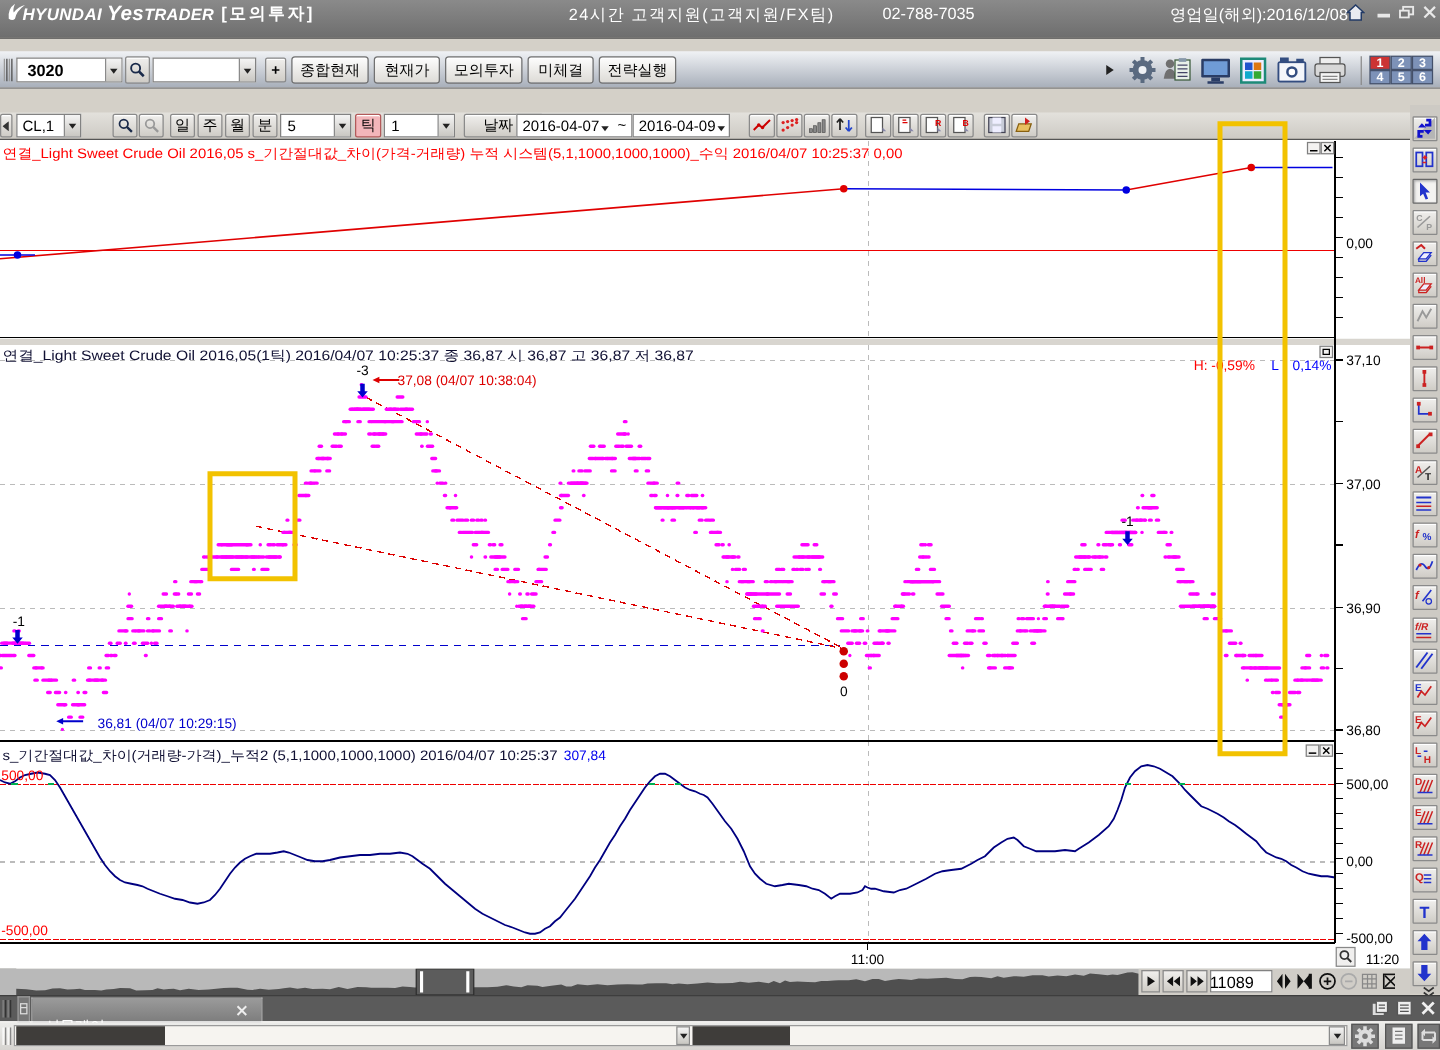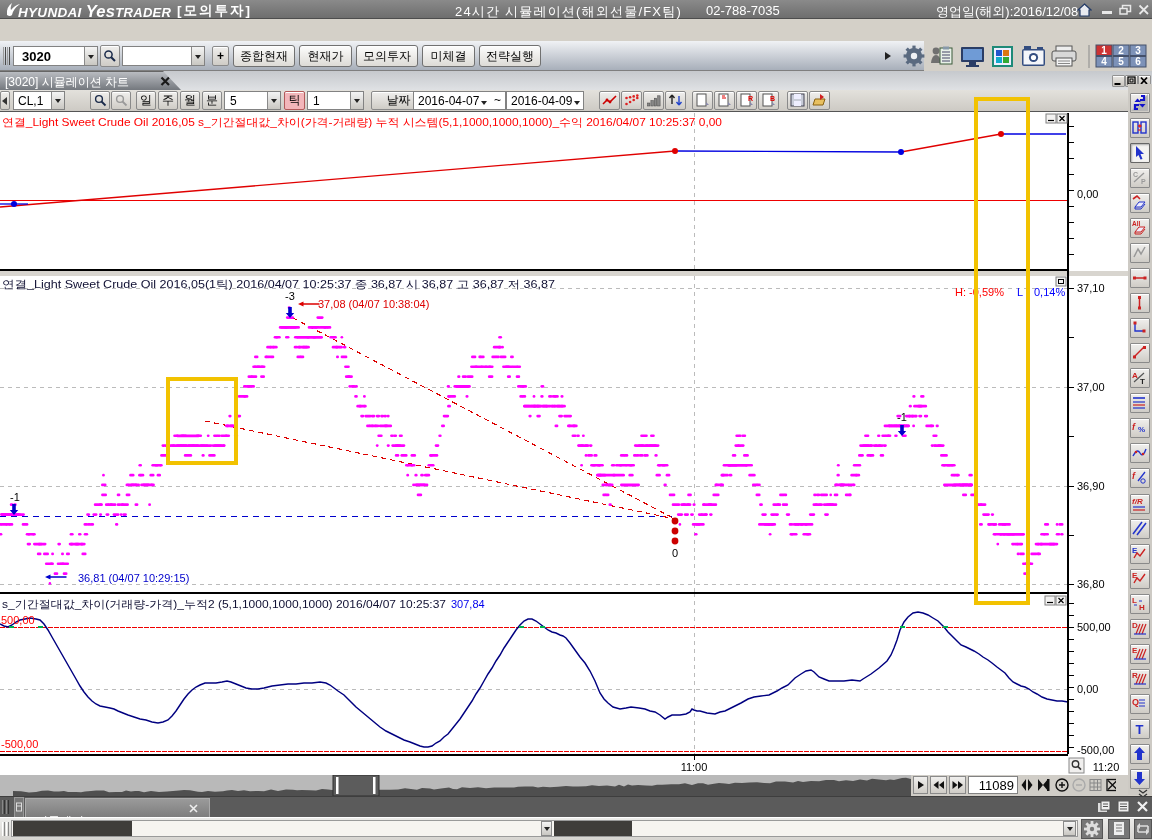--- a/index.html
+++ b/index.html
@@ -10,42 +10,42 @@
   font-size:12px;color:#000}
 .fld{background:#fff;border:1px solid #828282;display:flex;align-items:center;font-size:12px;color:#000}
 .dd{width:13px;align-self:stretch;margin-left:auto;background:linear-gradient(#f4f4f4,#c9c7c2);border-left:1px solid #8a8a8a;
   display:flex;align-items:center;justify-content:center}
 .dd:after{content:"";border:3.5px solid transparent;border-top:4.5px solid #222;margin-top:4px}
 .tbtn{background:linear-gradient(#f0efed,#cfccc6);border:1px solid #8a8a8a;border-radius:2px;display:flex;
   align-items:center;justify-content:center;font-size:12px;color:#000;box-shadow:inset 0 1px 0 #fff}
 .sbtn{background:linear-gradient(#e8e6e2,#c8c5bf);border:1px solid #929292;box-shadow:inset 0 1px 0 #fbfbfb;border-radius:1px}
 </style></head><body>
 <div id="root">
-    <div class="abs" style="left:0;top:0;width:1152px;height:19px;background:linear-gradient(#8a8a8a,#6e6e6e);border-bottom:1px solid #4d4d4d">
+    <div class="abs" style="left:0;top:0;width:1152px;height:31px;background:linear-gradient(#8a8a8a,#6e6e6e);border-bottom:1px solid #4d4d4d">
       <svg class="abs" style="left:3px;top:1px" width="22" height="17">
         <path d="M4 14 Q3 6 9 2 Q7 7 8 9 Q12 4 17 3 Q10 8 9 14 Q7 16 4 14Z" fill="#fff"></path>
       </svg>
       <div class="abs" style="left:18px;top:2px;font-style:italic;font-weight:bold;color:#fff;font-size:13.5px;letter-spacing:0.3px">HYUNDAI <span style="font-size:16.5px">Yes</span><span style="font-size:13px">TRADER</span></div>
       <div class="abs" style="left:177px;top:2px;font-weight:bold;color:#fff;font-size:13.5px;letter-spacing:2px">[모의투자]</div>
-      <div class="abs" style="left:455px;top:3px;color:#fff;font-size:13px;letter-spacing:1.2px">24시간 시뮬레이션(해외선물/FX팀)</div>
+      <div class="abs" style="left:455px;top:3px;color:#fff;font-size:13px;letter-spacing:1.2px">24시간 고객지원(고객지원/FX팀)</div>
       <div class="abs" style="left:706px;top:3px;color:#fff;font-size:13px">02-788-7035</div>
       <div class="abs" style="left:936px;top:3px;color:#fff;font-size:13px">영업일(해외):2016/12/08</div>
       <svg class="abs" style="left:1077px;top:3px" width="15" height="14">
         <path d="M7.5 1 L14 7 L12 7 L12 13 L3 13 L3 7 L1 7 Z" fill="#e8eaf0" stroke="#223a66" stroke-width="1.2"></path>
       </svg>
       <div class="abs" style="left:1102px;top:11px;width:10px;height:3px;background:#e8e8e8"></div>
       <svg class="abs" style="left:1119px;top:4px" width="13" height="11">
         <rect x="3.5" y="1.5" width="8" height="6" fill="none" stroke="#e8e8e8" stroke-width="1.5"></rect>
         <rect x="1" y="4.5" width="7" height="5.5" fill="#777" stroke="#e8e8e8" stroke-width="1.5"></rect>
       </svg>
       <svg class="abs" style="left:1138px;top:4px" width="12" height="11">
         <path d="M1.5 1.5 L10 10 M10 1.5 L1.5 10" stroke="#e8e8e8" stroke-width="1.8"></path>
       </svg>
     </div>
-    <div class="abs" style="left:0;top:41px;width:924px;height:30px;background:linear-gradient(#f0f2f5,#a8afba);border-bottom:1px solid #7f7f7f">
+    <div class="abs" style="left:0;top:41px;width:1152px;height:30px;background:linear-gradient(#f0f2f5,#a8afba);border-bottom:1px solid #7f7f7f">
       <div class="grip abs" style="left:3px;top:6px;height:18px"></div>
       <div class="grip abs" style="left:7px;top:6px;height:18px"></div>
       <div class="fld abs" style="left:13px;top:5px;width:85px;height:20px">
         <span style="margin-left:8px;font-weight:bold;font-size:13px">3020</span>
         <div class="dd"></div>
       </div>
       <div class="tbtn abs" style="left:100px;top:4px;width:20px;height:22px">
         <svg width="14" height="14">
           <circle cx="5.5" cy="5.5" r="3.6" fill="none" stroke="#1a2a4a" stroke-width="1.5"></circle>
           <line x1="8.2" y1="8.2" x2="12" y2="12" stroke="#1a2a4a" stroke-width="2"></line>
@@ -124,37 +124,20 @@
       <text x="1121" y="53.5" font-size="10" font-weight="bold" fill="#fff" text-anchor="middle">2</text>
       <rect x="1130" y="45" width="16" height="10.5" fill="#7d92b8" stroke="#44506a"></rect>
       <text x="1138" y="53.5" font-size="10" font-weight="bold" fill="#fff" text-anchor="middle">3</text>
       <rect x="1096" y="56.5" width="16" height="10.5" fill="#7d92b8" stroke="#44506a"></rect>
       <text x="1104" y="65" font-size="10" font-weight="bold" fill="#fff" text-anchor="middle">4</text>
       <rect x="1113" y="56.5" width="16" height="10.5" fill="#7d92b8" stroke="#44506a"></rect>
       <text x="1121" y="65" font-size="10" font-weight="bold" fill="#fff" text-anchor="middle">5</text>
       <rect x="1130" y="56.5" width="16" height="10.5" fill="#7d92b8" stroke="#44506a"></rect>
       <text x="1138" y="65" font-size="10" font-weight="bold" fill="#fff" text-anchor="middle">6</text>
     </svg>
-    <div class="abs" style="left:0;top:71px;width:1152px;height:19px;background:linear-gradient(#c6c9cd,#dfe1e4)">
-      <div class="abs" style="left:0;top:0;width:182px;height:19px;background:linear-gradient(#b9bcc1,#74787e);clip-path:polygon(0 0,163px 0,181px 100%,0 100%);border-top:1px solid #666">
-        <span style="position:absolute;left:5px;top:2px;color:#fff;font-size:12px">[3020] 시뮬레이션 차트</span>
-        <svg style="position:absolute;left:160px;top:4px" width="11" height="11">
-          <path d="M1.5 1.5 L9 9 M9 1.5 L1.5 9" stroke="#1a1a1a" stroke-width="2.2"></path>
-        </svg>
-      </div>
-      <div class="sbtn abs" style="left:1112px;top:4px;width:13px;height:12px"></div>
-      <div class="sbtn abs" style="left:1125px;top:4px;width:13px;height:12px"></div>
-      <div class="sbtn abs" style="left:1138px;top:4px;width:13px;height:12px"></div>
-      <svg class="abs" style="left:1112px;top:4px" width="40" height="12">
-        <line x1="2.5" y1="9" x2="8.5" y2="9" stroke="#000" stroke-width="2"></line>
-        <rect x="16" y="2" width="7" height="7" fill="none" stroke="#000" stroke-width="1.3"></rect>
-        <rect x="18" y="4" width="3" height="3" fill="none" stroke="#000"></rect>
-        <path d="M29 2.5 L35 9 M35 2.5 L29 9" stroke="#000" stroke-width="1.8"></path>
-      </svg>
-    </div>
     <div class="abs" style="left:0;top:90px;width:1128px;height:22px;background:linear-gradient(#e3e1dc,#cdcac4);border-bottom:1px solid #555">
       <div class="tbtn abs" style="left:0px;top:1px;width:10px;height:19px">
         <svg width="6" height="8">
           <path d="M5 0 L0 4 L5 8Z" fill="#333"></path>
         </svg>
       </div>
       <div class="fld abs" style="left:13px;top:1px;width:52px;height:19px">
         <span style="margin-left:4px">CL,1</span>
         <div class="dd"></div>
       </div>
@@ -1124,21 +1107,21 @@
         <svg width="12" height="10">
           <path d="M5.5 1 L0.5 5 L5.5 9Z M11 1 L6 5 L11 9Z" fill="#111"></path>
         </svg>
       </div>
       <div class="abs" style="left:949px;top:1px;width:17px;height:18px;background:linear-gradient(#f0efed,#cfccc6);border:1px solid #8a8a8a;display:flex;align-items:center;justify-content:center">
         <svg width="12" height="10">
           <path d="M0.5 1 L5.5 5 L0.5 9Z M6 1 L11 5 L6 9Z" fill="#111"></path>
         </svg>
       </div>
       <div class="fld abs" style="left:968px;top:1px;width:50px;height:18px;justify-content:flex-end">
-        <span style="margin-right:3px;font-size:13px">11089</span>
+        <span style="margin-right:14px;font-size:13px">11089</span>
       </div>
       <svg class="abs" style="left:1021px;top:3px" width="95" height="15">
         <path d="M5 1 L0.5 7 L5 13Z M7 1 L11.5 7 L7 13Z" fill="#111"></path>
         <path d="M17 1 L22 7 L17 13 Z M27 1 L22 7 L27 13Z" fill="#111"></path>
         <rect x="26" y="1" width="2.5" height="12" fill="#111"></rect>
         <circle cx="41" cy="7" r="6" fill="none" stroke="#111" stroke-width="1.4"></circle>
         <path d="M38 7 L44 7 M41 4 L41 10" stroke="#111" stroke-width="1.4"></path>
         <circle cx="58" cy="7" r="6" fill="none" stroke="#aaa" stroke-width="1.4"></circle>
         <path d="M55 7 L61 7" stroke="#aaa" stroke-width="1.4"></path>
         <rect x="69" y="1.5" width="11" height="11" fill="none" stroke="#888"></rect>

